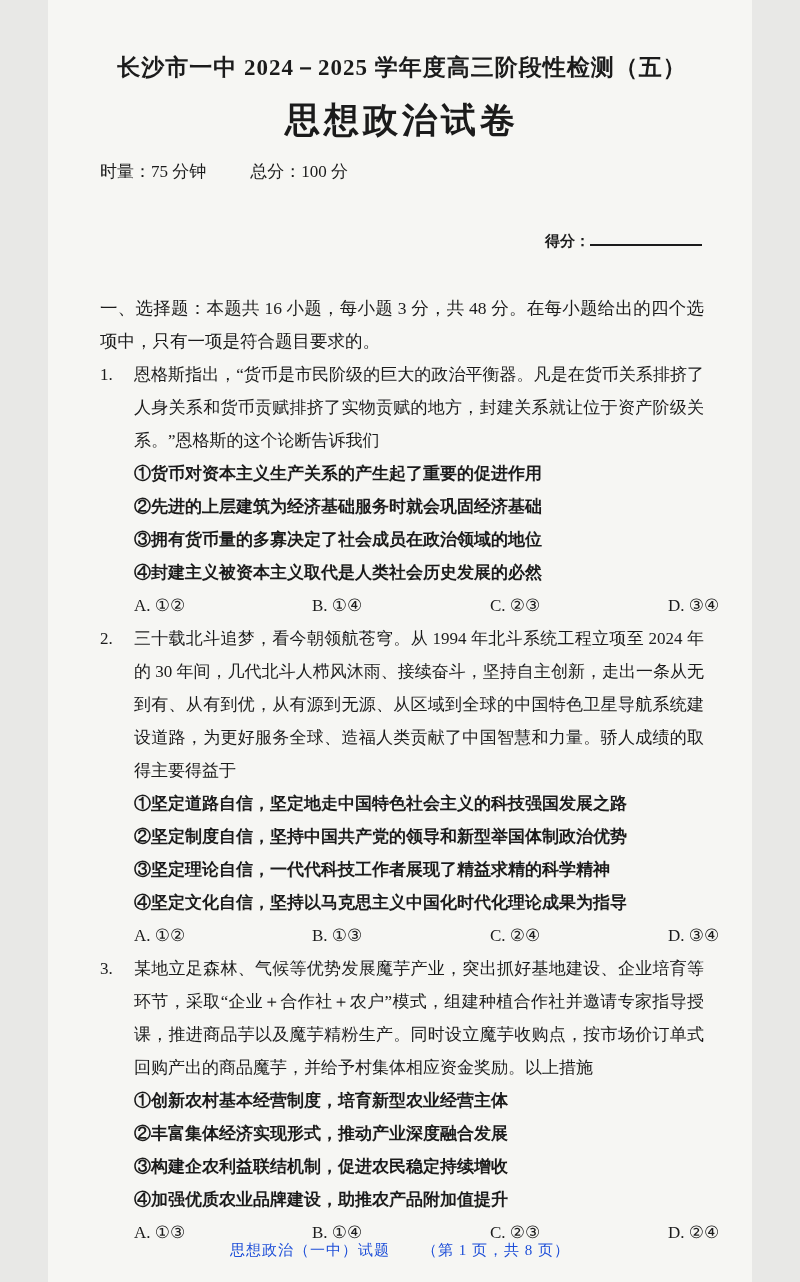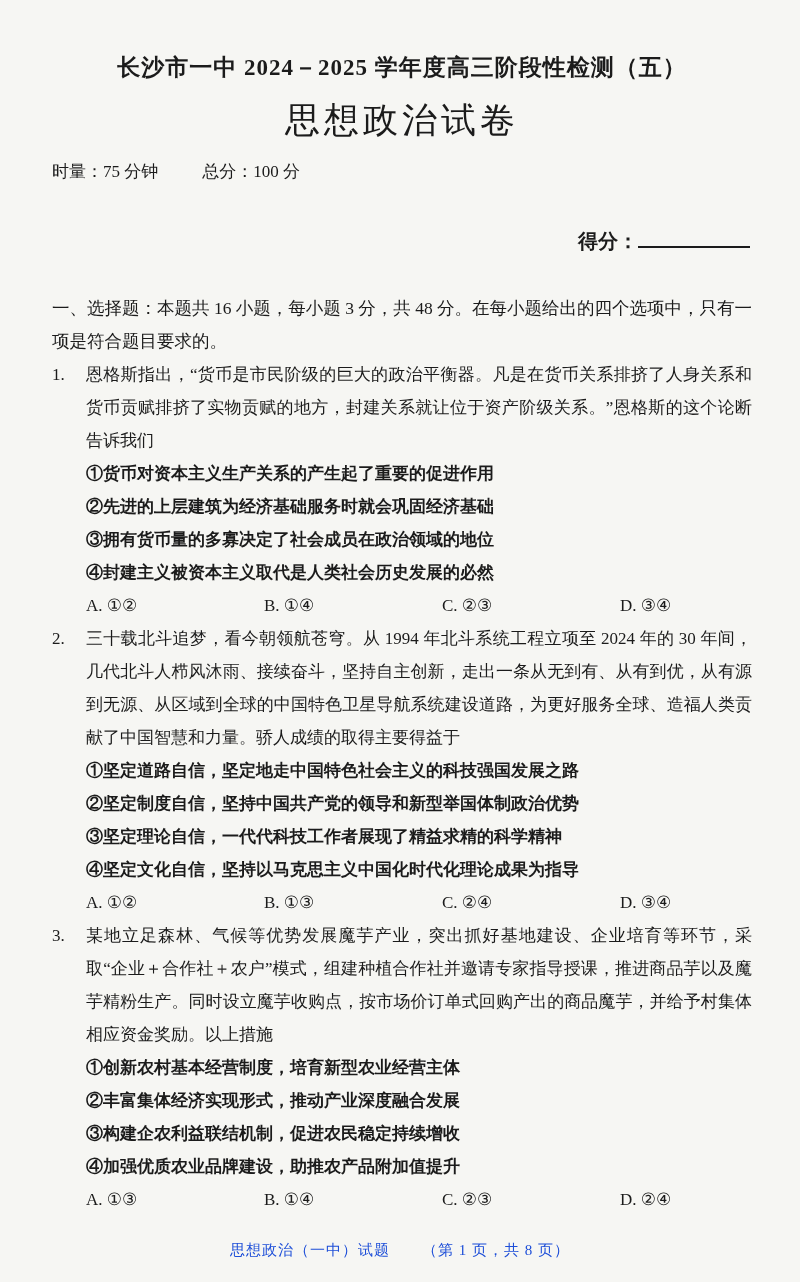--- a/index.html
+++ b/index.html
@@ -1,55 +1,55 @@
 <!DOCTYPE html>
 <html><head>
 <meta charset="utf-8">
 <style>
   html, body { margin: 0; padding: 0; background: #e8e8e6; }
   .page {
     position: relative;
-    width: 800px;
+    width: 704px;
     height: 1282px;
     margin: 0 auto;
     background: #f6f6f3;
     box-sizing: border-box;
     padding: 40px 48px 0 52px;
     color: #1b1b1b;
     font-family: "Liberation Serif", "DejaVu Serif", serif;
     overflow: hidden;
   }
   .school-line {
     text-align: center;
     font-size: 23px;
     font-weight: 700;
     letter-spacing: 1px;
     line-height: 36px;
     margin-top: 10px;
   }
   .paper-title {
     text-align: center;
     font-size: 35px;
-    font-weight: 400;
+    font-weight: 700;
     letter-spacing: 4px;
     margin: 12px 0 0 0;
     line-height: 46px;
   }
   .meta-line {
     text-align: left;
     font-size: 17px;
     font-weight: 400;
     margin-top: 14px;
     line-height: 28px;
   }
   .meta-gap { display: inline-block; width: 44px; }
   .score-line {
     margin-top: 42px;
     text-align: right;
-    font-size: 20px;
+    font-size: 15px;
     font-weight: 700;
     line-height: 26px;
     padding-right: 2px;
   }
   .score-blank {
     display: inline-block;
     width: 112px;
     height: 15px;
     border-bottom: 2px solid #1b1b1b;
   }

